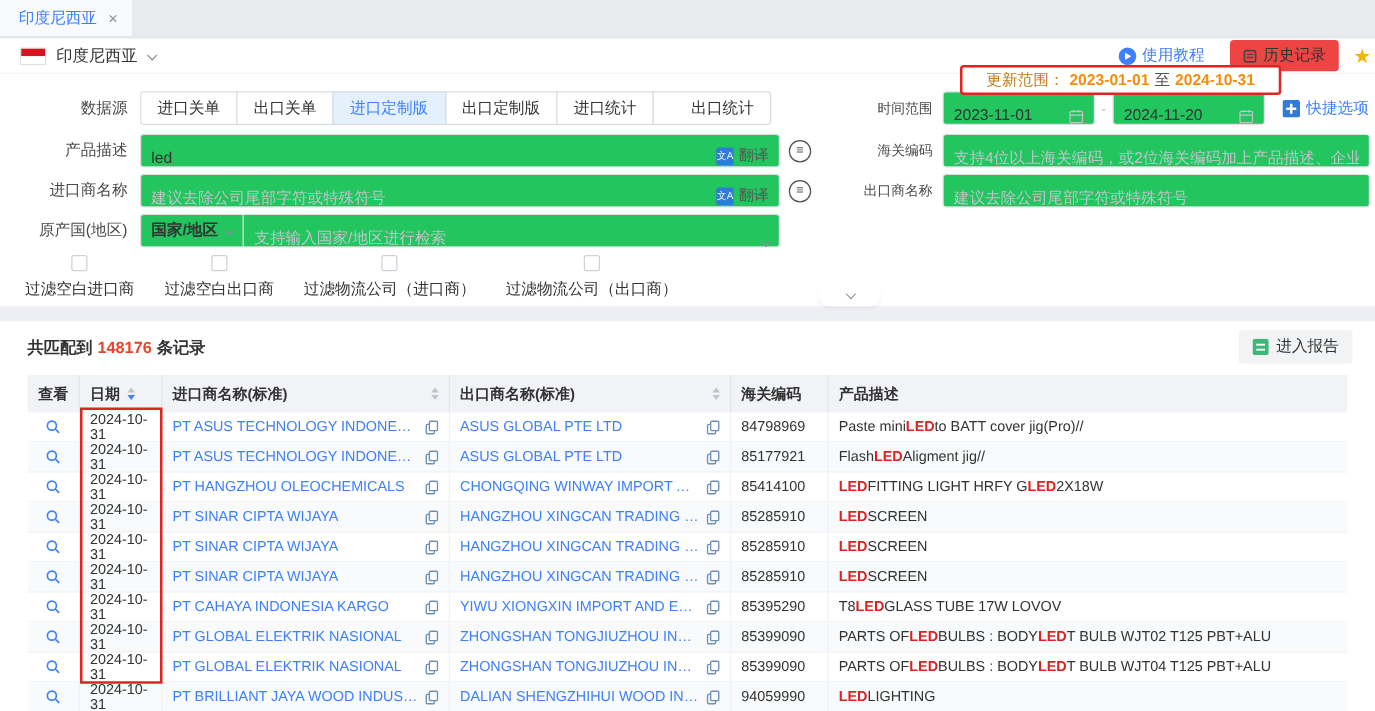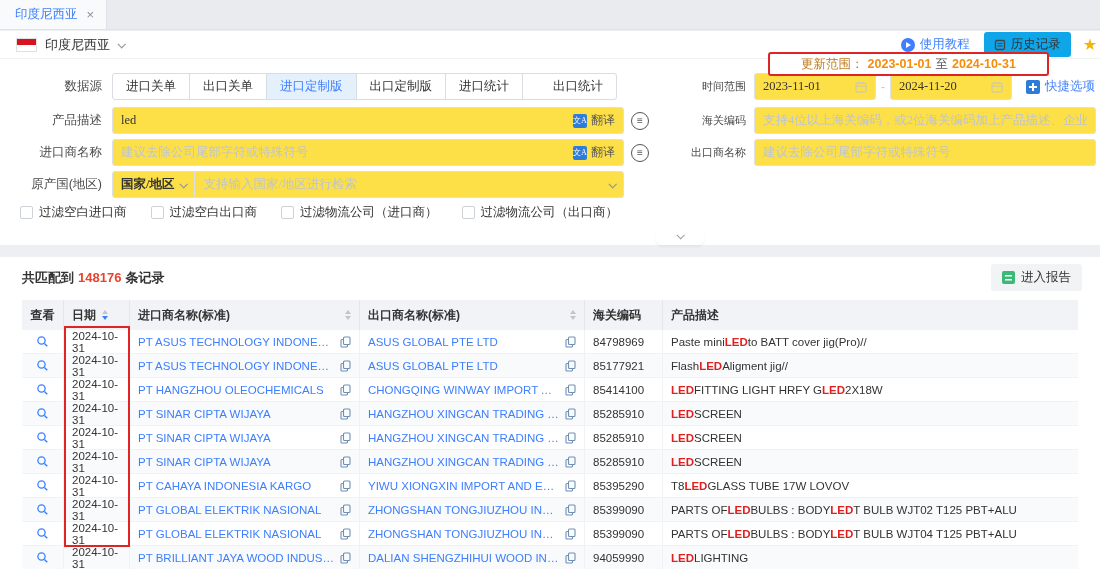--- a/index.html
+++ b/index.html
@@ -15,53 +15,53 @@
   
   .toolbar { position:absolute; top:31px; left:0; right:0; height:27px; background:#fff; display:flex; align-items:center; padding:0 12px 0 16px; box-shadow:0 1px 0 #f1f2f4; z-index:2; }
   .flag { width:21px; height:14px; border:1px solid #e0e0e0; flex:none; display:flex; flex-direction:column; }
   .flag .t { flex:1; background:#d8121f; } .flag .b { flex:1; background:#fff; }
   .country { margin-left:8px; font-size:13px; color:#333; }
   .chev { width:6px; height:6px; border-right:1.3px solid #8a9099; border-bottom:1.3px solid #8a9099; transform:rotate(45deg) translateY(-1px); margin-left:8px; }
   .tb-spacer { flex:1; }
   .tutorial { display:flex; align-items:center; gap:5px; color:#3d7fff; font-size:12.5px; cursor:pointer; }
   .tut-ic { width:14px; height:14px; border-radius:50%; background:#3d7fff; display:flex; align-items:center; justify-content:center; }
   .tut-ic i { display:block; width:0; height:0; border-left:5px solid #fff; border-top:3px solid transparent; border-bottom:3px solid transparent; margin-left:2px; }
-  .hist-btn { margin-left:14px; background:#0ea5e9; border-radius:3px; padding:4px 10px; display:flex; align-items:center; gap:5px; color:#333; font-size:12.5px; cursor:pointer; }
+  .hist-btn { margin-left:20px; background:#ef4444; border-radius:3px; padding:4px 10px; display:flex; align-items:center; gap:5px; color:#333; font-size:12.5px; cursor:pointer; }
   .star { margin-left:12px; margin-right:-9px; color:#f5b400; font-size:16px; }
   
-  .banner { position:absolute; top:52px; left:768px; width:281px; height:24px; border:2px solid #e02424; border-radius:3px; background:#fff; display:flex; align-items:center; justify-content:center; gap:4px; z-index:6; font-size:12.5px; }
+  .banner { position:absolute; top:52px; left:768px; width:257px; height:24px; border:2px solid #e02424; border-radius:3px; background:#fff; display:flex; align-items:center; justify-content:center; gap:4px; z-index:6; font-size:12.5px; }
   .banner .lb { color:#c07b1e; }
   .banner .dt { color:#f58c0a; font-weight:bold; }
   .banner .jn { color:#555; }
   
   .panel { position:absolute; top:58px; left:0; right:0; height:187px; background:#fff; z-index:1; }
   .frow { position:absolute; left:4px; right:0; height:27px; display:flex; align-items:center; }
   .lab { width:108px; flex:none; text-align:right; padding-right:10px; color:#4a4a4a; font-size:12.5px; }
   .rgt { position:absolute; left:680px; right:4px; top:0; height:27px; display:flex; align-items:center; }
   .rlab { width:70px; flex:none; text-align:right; padding-right:8px; color:#4a4a4a; font-size:11px; }
   .ds-btn { height:27px; display:flex; align-items:center; padding:0 13px; border:1px solid #d9dce1; margin-left:-1px; background:#fff; color:#333; font-size:12.5px; cursor:pointer; }
   .ds-btn:first-child { border-radius:3px 0 0 3px; margin-left:0; }
   .ds-btn:last-child { border-radius:0 3px 3px 0;padding-left:30px; }
   .ds-btn.active { background:#e4f0fc; color:#3d7fff; border-color:#d9dce1; z-index:1; }
-  .inp { height:27px; border:1px solid #dcdfe6; border-radius:3px; background:#fde047; display:flex; align-items:center; padding:0 8px;font-family:Liberation Serif, serif; }
+  .inp { height:27px; border:1px solid #dcdfe6; border-radius:3px; background:#22c55e; display:flex; align-items:flex-end; padding:0 8px; }
   .inp input { border:0; outline:0; flex:1; font-family:inherit; font-size:12.5px; color:#333; background:transparent; }
   .inp input::placeholder { color:#bfc4cc; }
   .wide { width:512px; }
   .trans { display:flex; align-items:center; gap:4px; flex:none; color:#555; font-size:12px; cursor:pointer; }
   .trans-ic { width:14px; height:14px; border-radius:2px; background:#2f7bd8; color:#fff; font-size:8px; line-height:14px; text-align:center; }
   .excl { width:18px; height:18px; border-radius:50%; border:1.4px solid #555; color:#555; font-size:10px; line-height:15px; text-align:center; margin-left:7px; flex:none; cursor:pointer; }
   .dateinp { width:122px; flex:none; justify-content:space-between; }
   .dateinp .dv { font-size:12.5px; color:#333; }
   .dash { color:#c0c4cc; margin:0 5px; }
   .quick { display:flex; align-items:center; gap:5px; color:#3d7fff; font-size:12.5px; margin-left:14px; cursor:pointer; }
   .quick-ic { width:14px; height:14px; border-radius:2px; background-color:#2f7bd8; background-image:linear-gradient(#fff,#fff),linear-gradient(#fff,#fff); background-size:8px 2px,2px 8px; background-position:3px 6px,6px 3px; background-repeat:no-repeat; }
   .sel-prefix { flex:none; display:flex; align-items:center; gap:6px; padding:0 8px; height:25px; border-right:1px solid #dcdfe6; color:#333; font-size:12.5px; font-weight:bold; margin:0 8px 0 -8px; cursor:pointer; }
   .endchev { margin-left:auto; flex:none; }
   .cbrow { position:absolute; top:146px; left:20px; display:flex; gap:24px; align-items:center; }
-  .cb { display:flex; align-items:center; gap:6px; color:#333; font-size:12.5px; cursor:pointer; }
+  .cb { display:flex; align-items:center; gap:6px; color:#333; font-size:12.5px; cursor:pointer;flex-direction:column; }
   .cb .box { width:13px; height:13px; border:1px solid #cdd1d8; border-radius:2px; background:#fff; }
   .notch { position:absolute; top:173px; left:655px; width:50px; height:14px; background:#fff; border-radius:0 0 8px 8px; display:flex; align-items:flex-start; justify-content:center; box-shadow:0 2px 3px rgba(0,0,0,.05); cursor:pointer; }
   .notch .chev { margin:2px 0 0; border-color:#9aa0a8; }
   
   .results { position:absolute; top:257px; left:0; right:0; bottom:0; background:#fff; }
   .summary { position:absolute; top:12px; left:22px; font-size:13px; font-weight:bold; color:#333; }
   .summary .cnt { color:#e8442c; padding:0 4px; }
   .report-btn { position:absolute; top:7px; right:18px; height:27px; background:#f1f3f5; border-radius:3px; display:flex; align-items:center; gap:6px; padding:0 11px; font-size:12.5px; color:#333; cursor:pointer; }
   .rep-ic { width:13px; height:13px; border-radius:2px; background-color:#3cb877; background-image:linear-gradient(#fff,#fff),linear-gradient(#fff,#fff); background-size:7px 1.5px,7px 1.5px; background-position:3px 4px,3px 7.5px; background-repeat:no-repeat; }
   .table { position:absolute; left:22px; right:22px; top:43px; bottom:0; overflow:hidden; }

